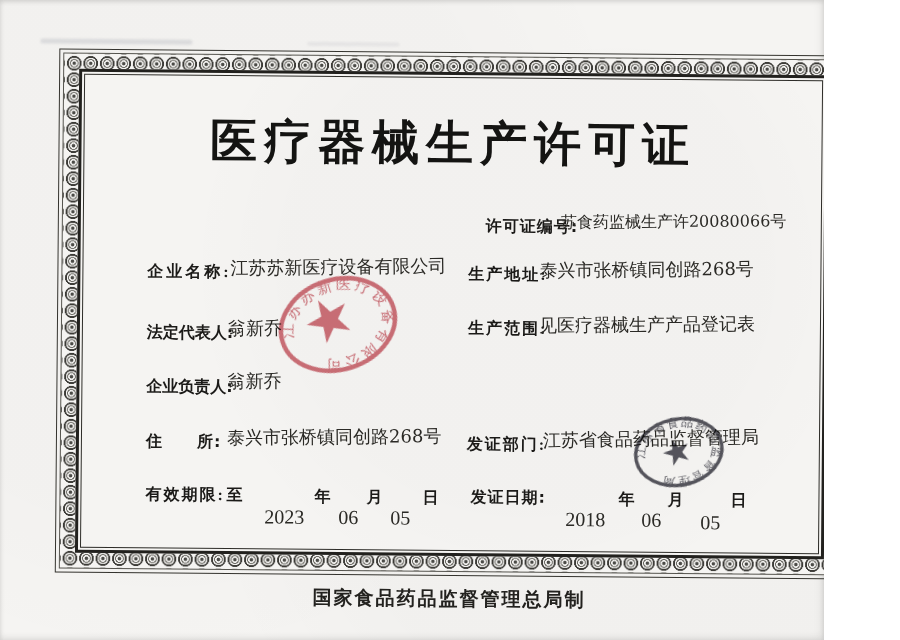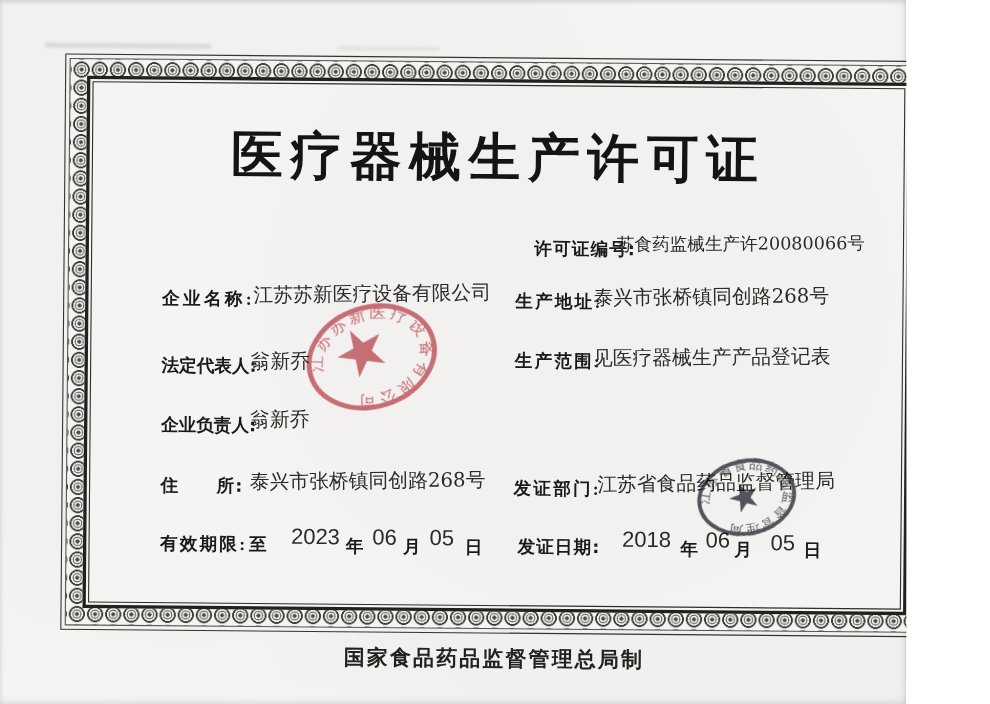--- a/index.html
+++ b/index.html
@@ -27,21 +27,21 @@
   .inner-thick{width:100%;height:100%;box-sizing:border-box;border:3px solid #22211e;padding:2px;background:#f5f4f2;}
   .inner-thin{width:100%;height:100%;box-sizing:border-box;border:1px solid #2e2d29;background:#f5f4f2;
     background-image:radial-gradient(circle at 60% 40%, rgba(0,0,0,0.012) 0 45%, transparent 65%);}
 
   .title{position:absolute;left:57px;top:112px;width:789px;text-align:center;
          font-size:47px;font-weight:900;letter-spacing:7px;color:#141412;}
 
   .lbl{position:absolute;font-size:16px;font-weight:700;color:#1b1a18;white-space:nowrap;}
   .val{position:absolute;font-family:"DejaVu Serif", serif;font-size:18px;color:#2b2a26;white-space:nowrap;}
   .val-sm{font-size:16px;}
-  .num{position:absolute;font-family:Liberation Sans, sans-serif;font-size:20px;color:#2b2a26;white-space:nowrap;}
+  .num{position:absolute;font-family:Liberation Serif, serif;font-size:20px;color:#2b2a26;white-space:nowrap;margin-top:28px;}
   .unit{position:absolute;font-size:16px;font-weight:700;color:#1b1a18;white-space:nowrap;}
   .ls3{letter-spacing:3px;} .ls2{letter-spacing:2px;font-family:Liberation Serif, serif;} .ls1{letter-spacing:1px;}
   .tilt1{transform:rotate(-1.2deg);} .tilt2{transform:rotate(-1deg);} .tilt3{transform:rotate(-1.5deg);}
 
   .footer{position:absolute;left:57px;top:586px;width:789px;text-align:center;
           font-size:19px;font-weight:700;letter-spacing:2px;color:#23221f;}
 
   .seal{position:absolute;mix-blend-mode:multiply;filter:blur(0.35px);}
   .seal-company{left:276px;top:277px;width:124px;height:97px;transform:rotate(-18deg);opacity:0.82;}
   .seal-authority{left:633px;top:414px;width:94px;height:72px;transform:rotate(-12deg);opacity:0.88;}

